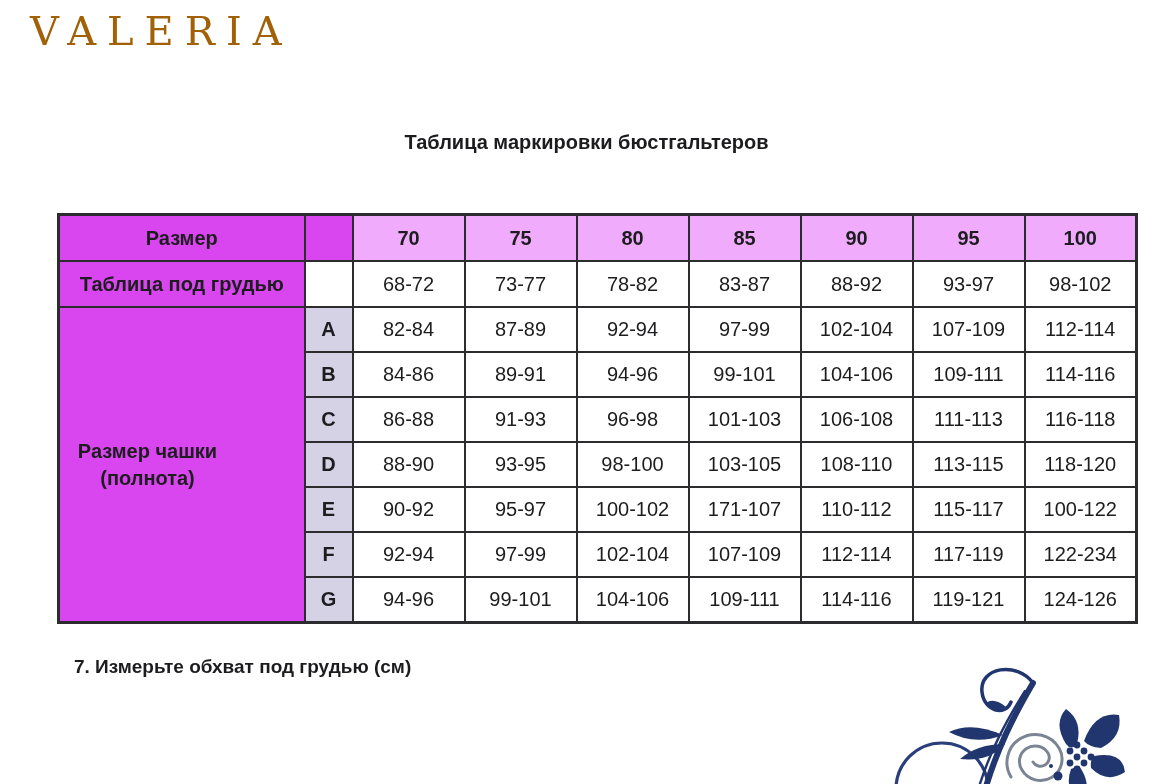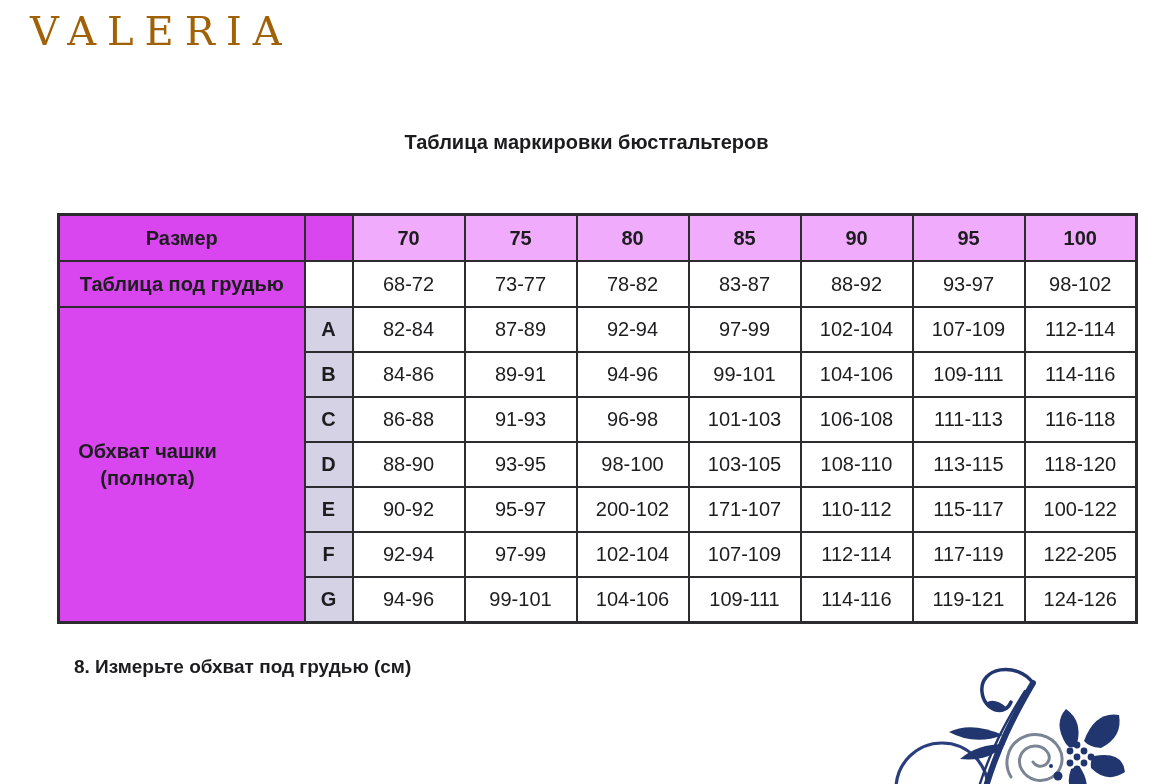--- a/index.html
+++ b/index.html
@@ -81,21 +81,21 @@
       <td class="val">68-72</td>
       <td class="val">73-77</td>
       <td class="val">78-82</td>
       <td class="val">83-87</td>
       <td class="val">88-92</td>
       <td class="val">93-97</td>
       <td class="val">98-102</td>
     </tr>
     <tr>
       <td class="lbl peach" rowspan="7">
-        <div class="cupLblInner">Обхват чашки (полнота)</div>
+        <div class="cupLblInner">Размер чашки (полнота)</div>
       </td>
       <td class="cup">A</td>
       <td class="val">82-84</td>
       <td class="val">87-89</td>
       <td class="val">92-94</td>
       <td class="val">97-99</td>
       <td class="val">102-104</td>
       <td class="val">107-109</td>
       <td class="val">112-114</td>
     </tr>
@@ -126,51 +126,51 @@
       <td class="val">98-100</td>
       <td class="val">103-105</td>
       <td class="val">108-110</td>
       <td class="val">113-115</td>
       <td class="val">118-120</td>
     </tr>
     <tr>
       <td class="cup">E</td>
       <td class="val">90-92</td>
       <td class="val">95-97</td>
-      <td class="val">200-102</td>
+      <td class="val">100-102</td>
       <td class="val">171-107</td>
       <td class="val">110-112</td>
       <td class="val">115-117</td>
       <td class="val">100-122</td>
     </tr>
     <tr>
       <td class="cup">F</td>
       <td class="val">92-94</td>
       <td class="val">97-99</td>
       <td class="val">102-104</td>
       <td class="val">107-109</td>
       <td class="val">112-114</td>
       <td class="val">117-119</td>
-      <td class="val">122-205</td>
+      <td class="val">122-234</td>
     </tr>
     <tr>
       <td class="cup">G</td>
       <td class="val">94-96</td>
       <td class="val">99-101</td>
       <td class="val">104-106</td>
       <td class="val">109-111</td>
       <td class="val">114-116</td>
       <td class="val">119-121</td>
       <td class="val">124-126</td>
     </tr>
   </tbody>
 </table>
 
 <div class="notes">
-  <p class="note">8. Измерьте обхват под грудью (см)</p>
+  <p class="note">7. Измерьте обхват под грудью (см)</p>
 </div>
 
 <svg class="ornament" viewBox="0 0 318 139" xmlns="http://www.w3.org/2000/svg" aria-hidden="true">
 
   <circle cx="87" cy="144" r="46" fill="none" stroke="#2a3e7c" stroke-width="3.2"></circle>
 
   <path d="M156 132 A27 27 0 1 1 204 103 A21 21 0 1 1 167 125 A14 14 0 1 1 193 108 A8 8 0 1 1 178 117" fill="none" stroke="#7b8495" stroke-width="3" stroke-linecap="round"></path>
 
   <path d="M130 145 C142 104 158 72 178 38" fill="none" stroke="#21356f" stroke-width="6" stroke-linecap="round"></path>
   <path d="M123 145 C135 106 150 78 170 46" fill="none" stroke="#21356f" stroke-width="2.4" stroke-linecap="round"></path>

